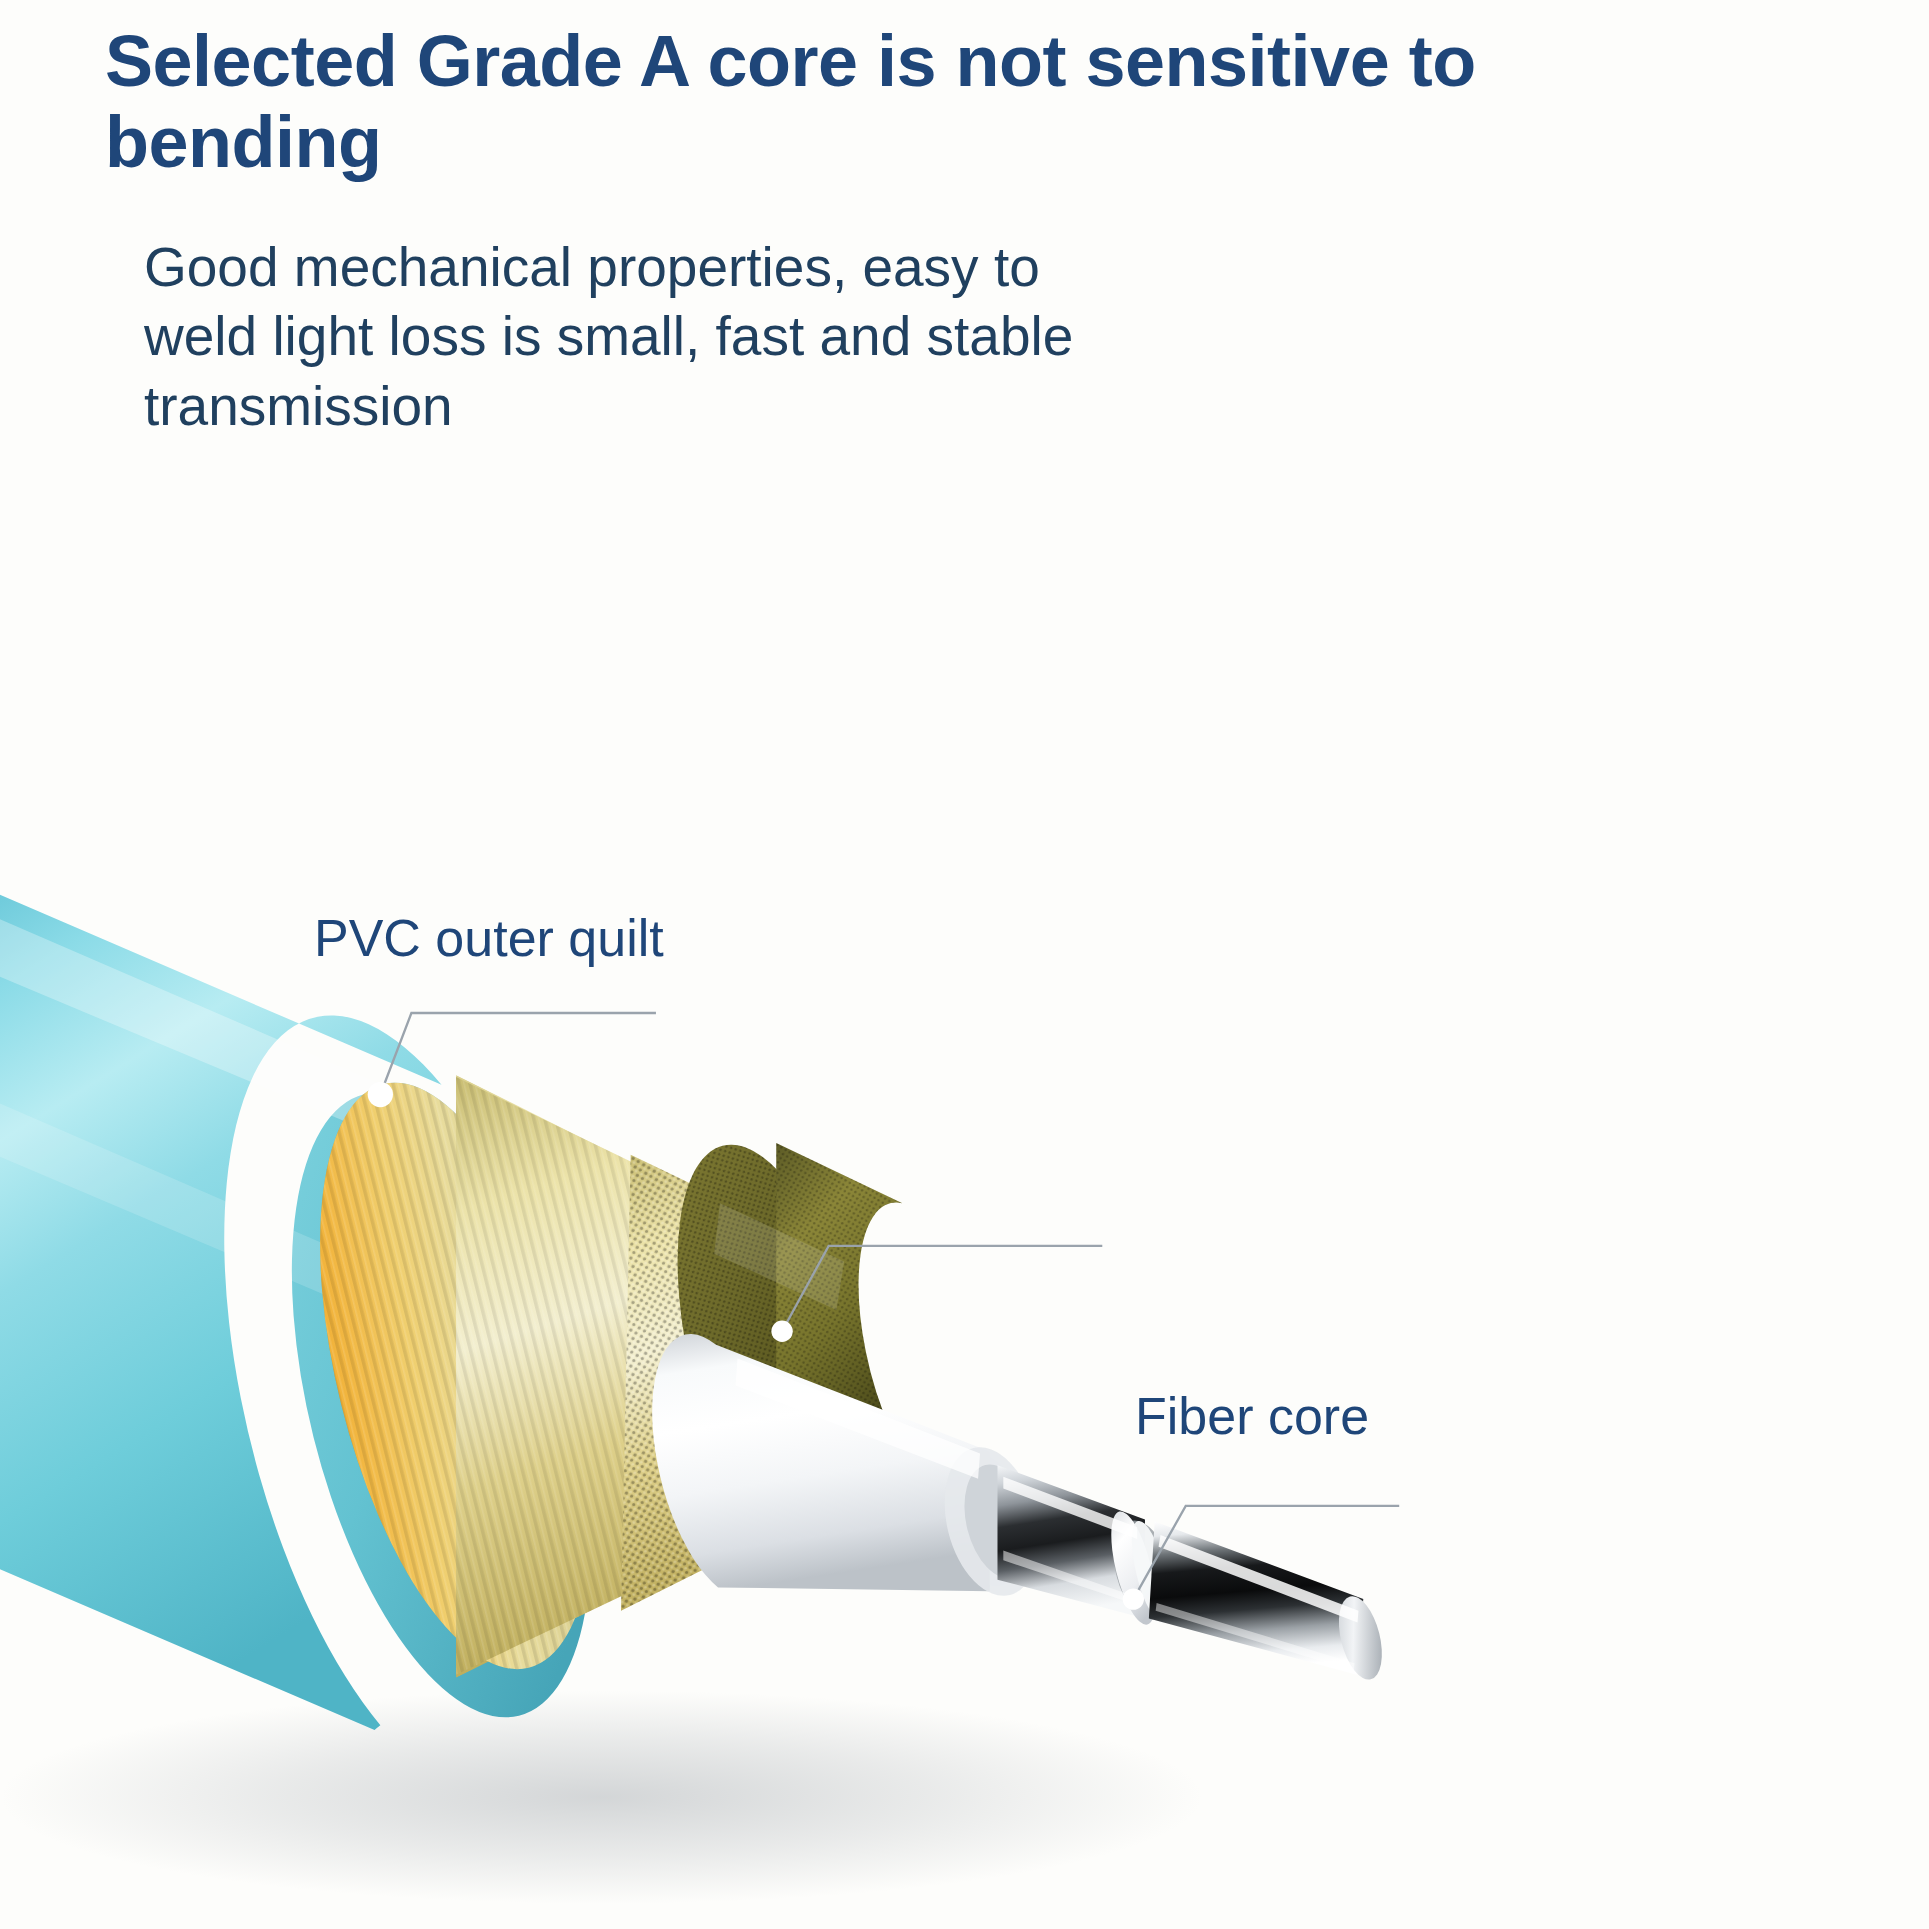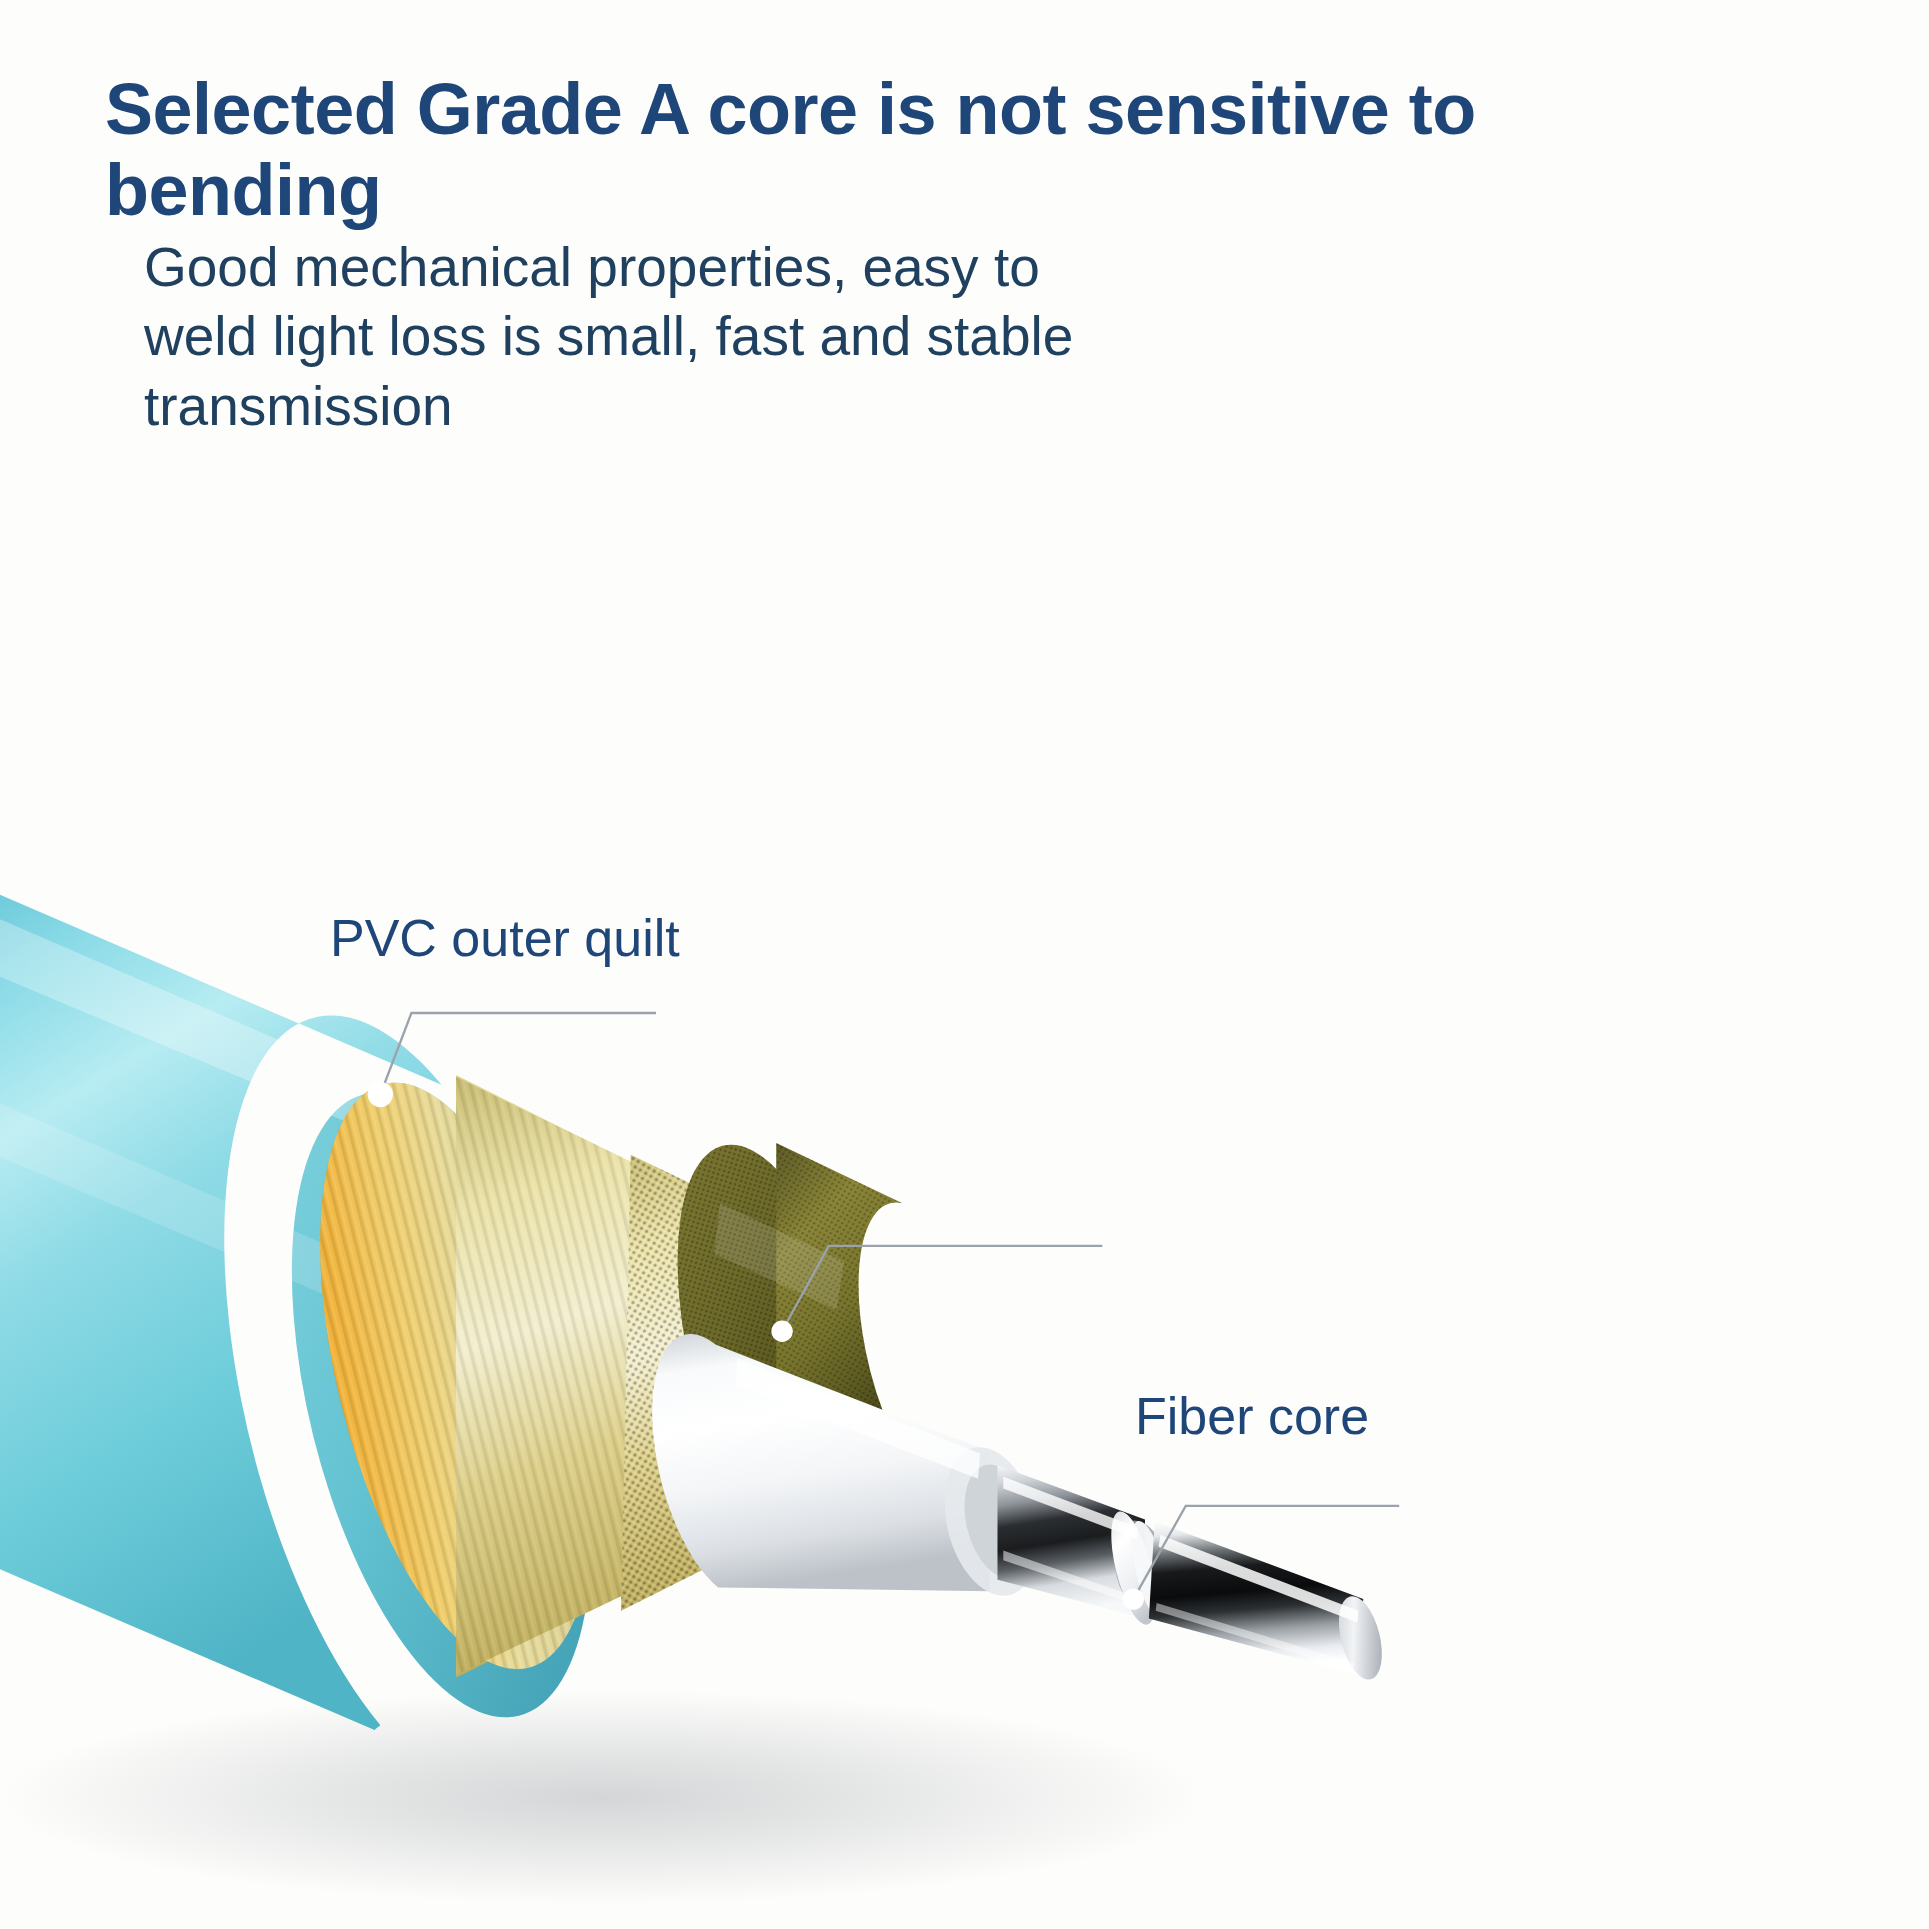--- a/index.html
+++ b/index.html
@@ -17,21 +17,20 @@
     position:absolute;
     left:105px; top:21.3px;
     width:1378px;
     font-size:72px;
     font-weight:700;
     line-height:1.12;
     letter-spacing:-0.5px;
     color:#1f4679;
     font-family:"Liberation Sans", sans-serif;
     white-space:pre-line;
-    margin-top:48px;
   }
   .subtitle{
     position:absolute;
     left:144px; top:233px;
     width:970px;
     font-size:55px;
     font-weight:400;
     line-height:1.26;
     color:#20405f;
     font-family:"Liberation Sans", sans-serif;
@@ -40,21 +39,21 @@
 
   
   .callout-label{
     position:absolute;
     color:#1f4679;
     font-size:52px;
     font-weight:400;
     white-space:nowrap;
     font-family:"Liberation Sans", sans-serif;
   }
-  #lbl-pvc{left:330px; top:908px;text-align:center;}
+  #lbl-pvc{left:314px; top:908px;text-align:center;}
   #lbl-aramid{left:823px; top:1133px;}
   #lbl-fiber{left:1135px; top:1386px;text-align:center;}
 
   svg.overlay{position:absolute;left:0;top:0;width:1929px;height:1929px;pointer-events:none;}
 </style>
 </head>
 <body>
 
 <div id="stage">
 

